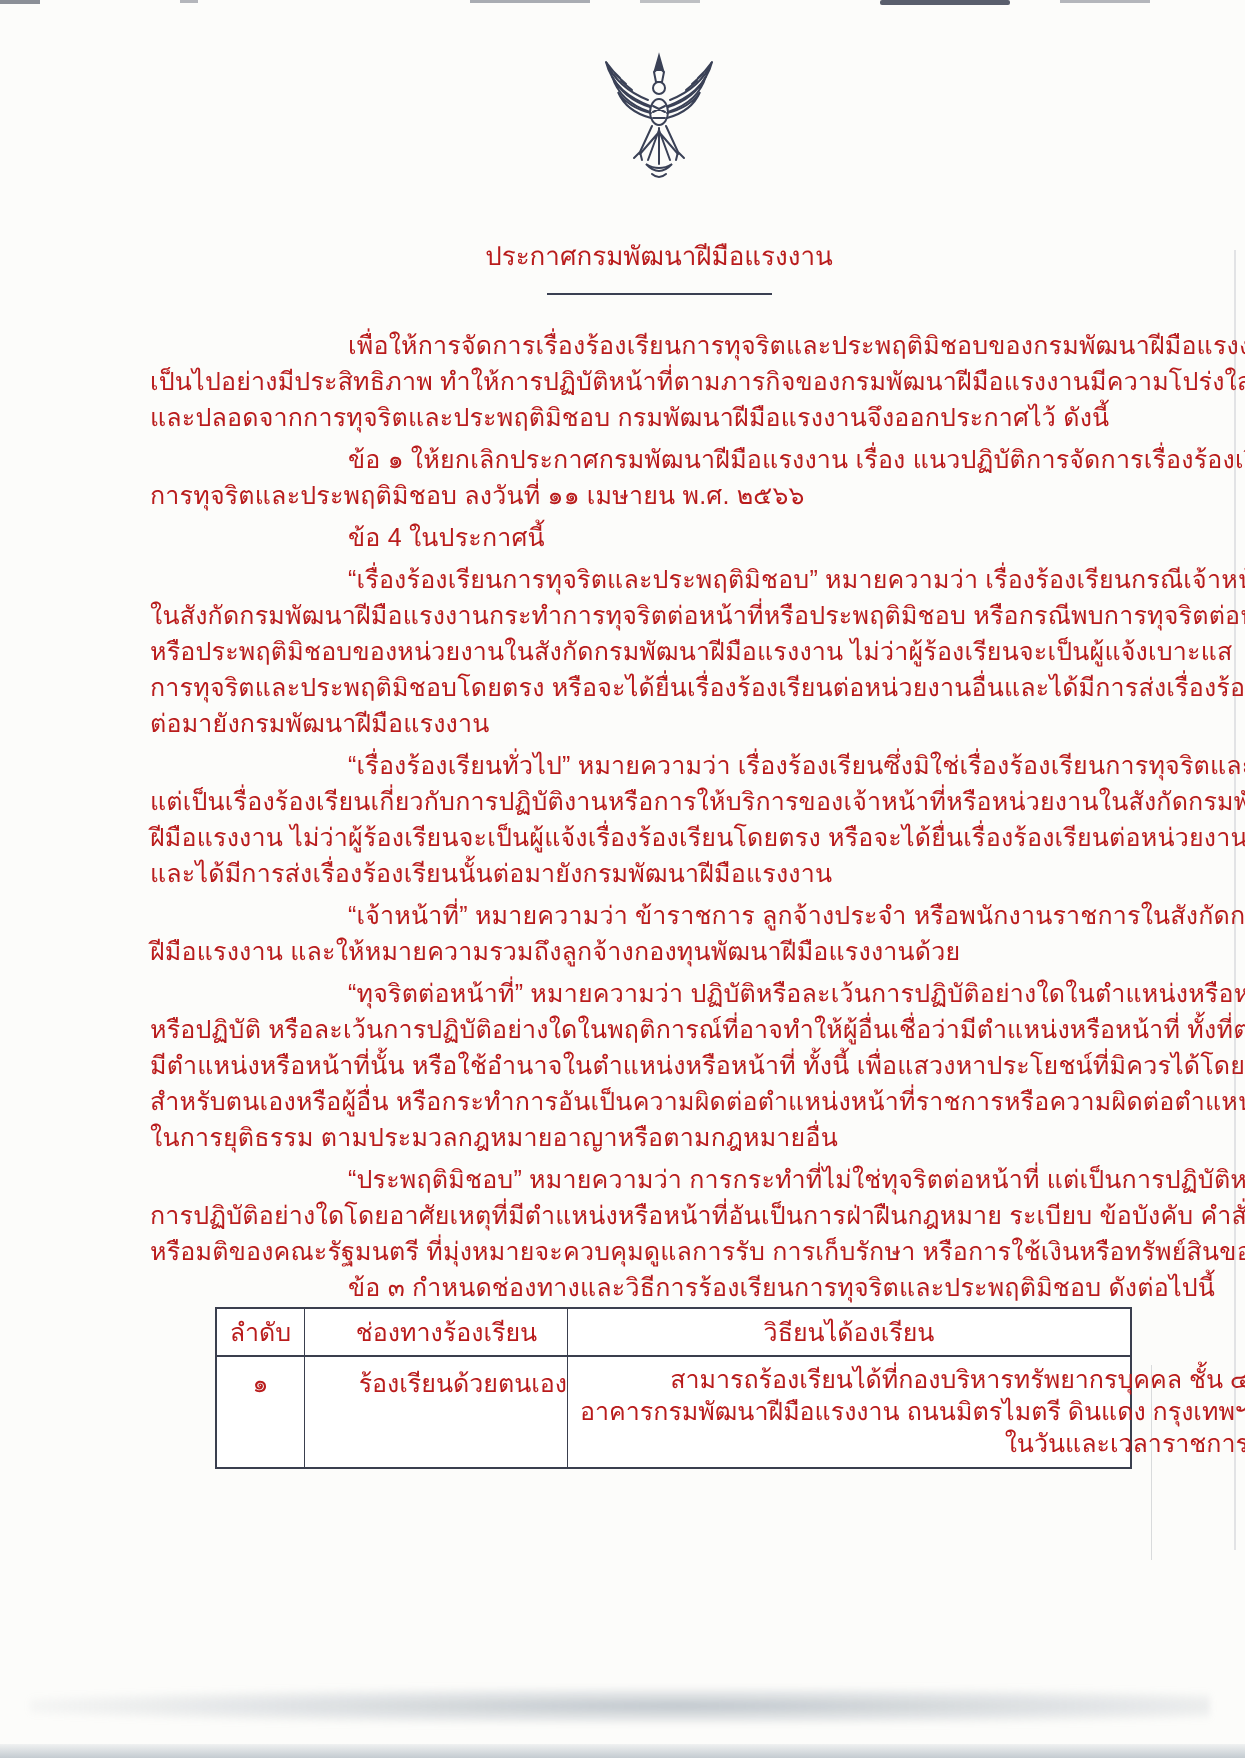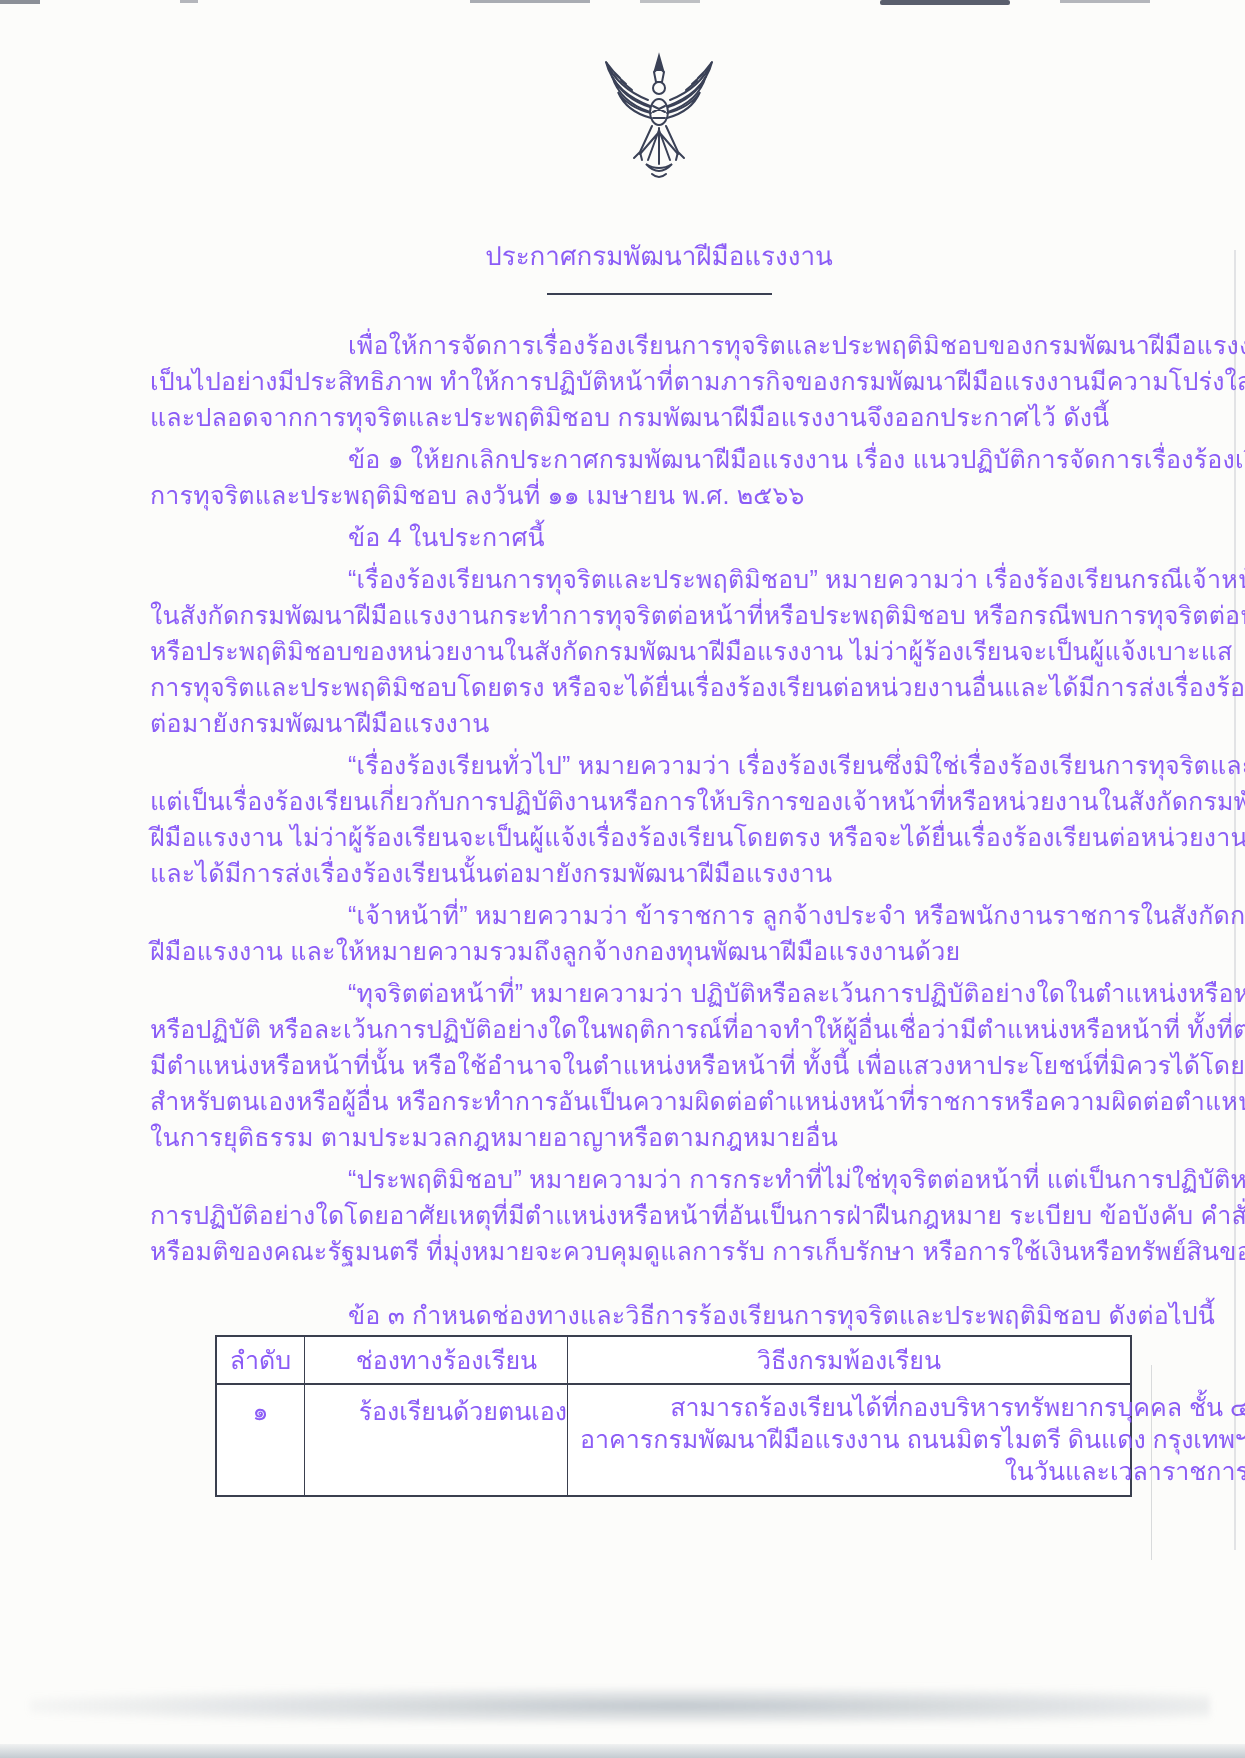--- a/index.html
+++ b/index.html
@@ -3,21 +3,21 @@
 <meta charset="utf-8">
 <style>
   html,body{margin:0;padding:0;background:#e8e8e8;}
   .page{
     position:relative;
     width:1245px;height:1758px;
     margin:0 auto;
     background:#fcfcfa;
     overflow:hidden;
     font-family:"Liberation Sans", sans-serif;
-    color:#8b5cf6;
+    color:#b91c1c;
   }
   .content{margin-left:150px;width:1018px;}
   .emblem-wrap{margin-top:50px;text-align:center;height:150px;}
   .emblem-wrap svg{display:inline-block;}
   .title{
     text-align:center;font-size:26px;line-height:36px;
     white-space:nowrap;
   }
   .title1{margin-top:38px;}
   .title2{margin-top:6px;}
@@ -25,21 +25,21 @@
     width:225px;height:2px;background:#3a4052;
     margin:19px auto 0 auto;
   }
   .body-block{margin-top:32px;}
   .line{
     font-size:25px;line-height:36px;height:36px;
     white-space:nowrap;letter-spacing:0.2px;
   }
   .indent{padding-left:198px;}
   .ps{margin-top:6px;}
-  .gap-large{margin-top:28px;}
+  .gap-large{}
   
   .tbl{
     margin-left:65px;margin-top:2px;width:917px;
     border:2px solid #3a3f4e;box-sizing:border-box;
     background:#fff;
   }
   .tr{display:flex;}
   .tr-head{border-bottom:2px solid #3a3f4e;}
   .cell{box-sizing:border-box;font-size:25px;text-align:right;}
   .c1{width:87px;flex:0 0 87px;}
@@ -155,21 +155,21 @@
       <div class="line indent ps">“ประพฤติมิชอบ” หมายความว่า การกระทำที่ไม่ใช่ทุจริตต่อหน้าที่ แต่เป็นการปฏิบัติหรือละเว้น</div>
       <div class="line">การปฏิบัติอย่างใดโดยอาศัยเหตุที่มีตำแหน่งหรือหน้าที่อันเป็นการฝ่าฝืนกฎหมาย ระเบียบ ข้อบังคับ คำสั่ง</div>
       <div class="line">หรือมติของคณะรัฐมนตรี ที่มุ่งหมายจะควบคุมดูแลการรับ การเก็บรักษา หรือการใช้เงินหรือทรัพย์สินของแผ่นดิน</div>
       <div class="line indent gap-large">ข้อ ๓ กำหนดช่องทางและวิธีการร้องเรียนการทุจริตและประพฤติมิชอบ ดังต่อไปนี้</div>
     </div>
 
     <div class="tbl">
       <div class="tr tr-head">
         <div class="cell th c1">ลำดับ</div>
         <div class="cell th c2">ช่องทางร้องเรียน</div>
-        <div class="cell th c3">วิธีงกรมพ้องเรียน</div>
+        <div class="cell th c3">วิธียนได้องเรียน</div>
       </div>
       <div class="tr">
         <div class="cell td c1">๑</div>
         <div class="cell td c2">ร้องเรียนด้วยตนเอง</div>
         <div class="cell td c3">
           <div class="m-line">สามารถร้องเรียนได้ที่กองบริหารทรัพยากรบุคคล ชั้น ๔</div>
           <div class="m-line">อาคารกรมพัฒนาฝีมือแรงงาน ถนนมิตรไมตรี ดินแดง กรุงเทพฯ</div>
           <div class="m-line">ในวันและเวลาราชการ</div>
         </div>
       </div>

